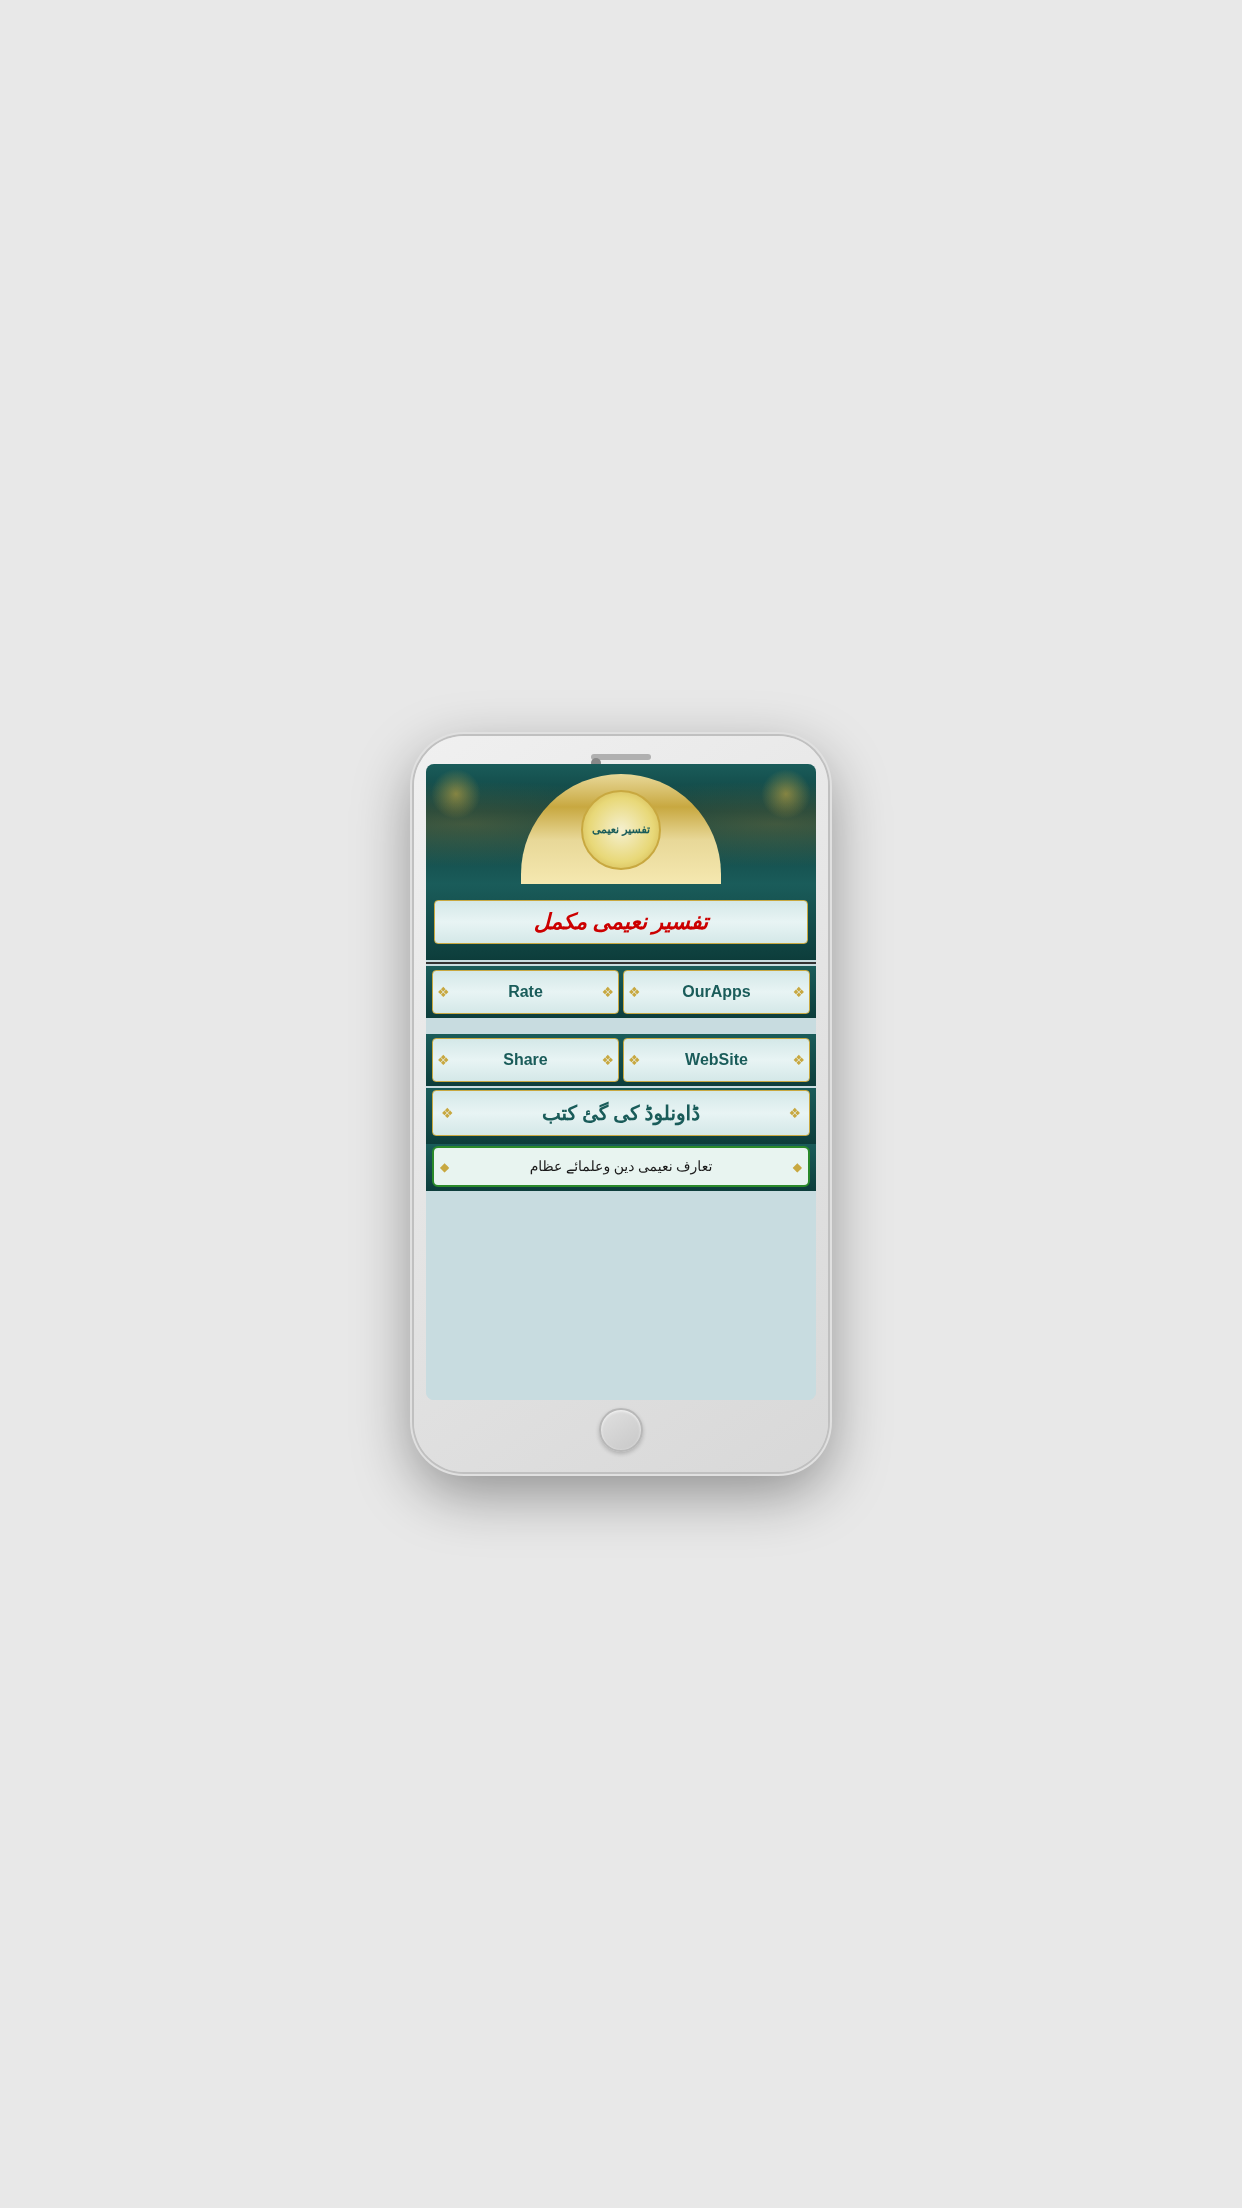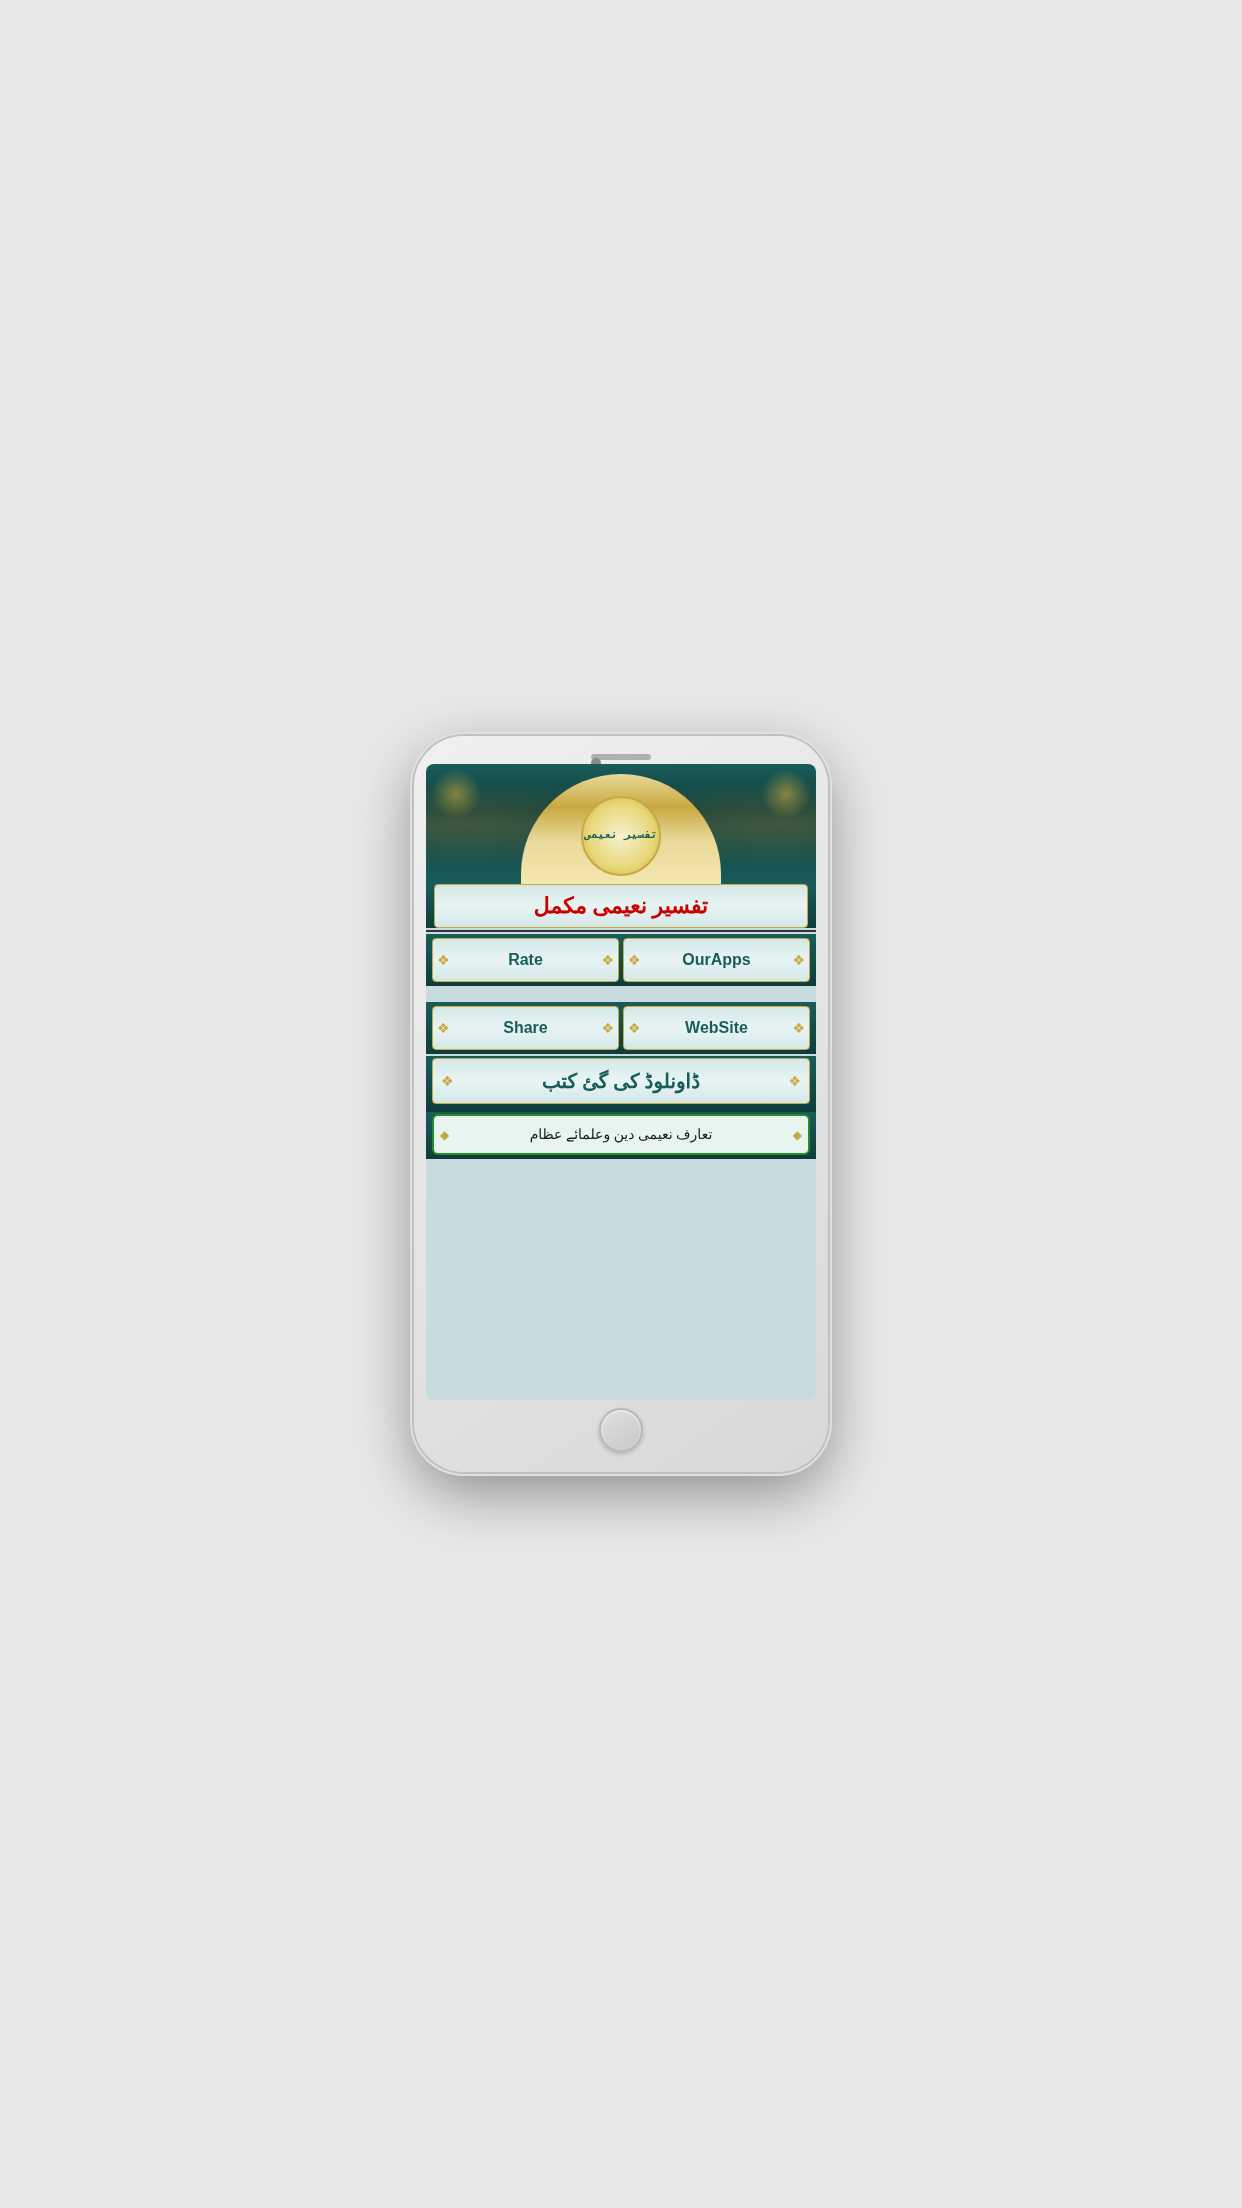--- a/index.html
+++ b/index.html
@@ -103,23 +103,22 @@
 
     .logo-circle {
       width: 80px;
       height: 80px;
       background: radial-gradient(circle, #f5f0d0 0%, #e8d878 60%, #c8a840 100%);
       border-radius: 50%;
       display: flex;
       align-items: center;
       justify-content: center;
       position: absolute;
-      top: 22px;
+      top: 16px;
       border: 2px solid #c8a840;
-      font-family: Liberation Mono, monospace;
     }
 
     .logo-text {
       font-size: 11px;
       color: #1a5c5a;
       text-align: center;
       font-weight: bold;
       line-height: 1.2;
     }
 
@@ -129,24 +128,25 @@
       width: 50px;
       height: 50px;
       background: radial-gradient(circle, rgba(200,168,64,0.6) 0%, transparent 70%);
     }
     .corner-deco.tl { top: 5px; left: 5px; }
     .corner-deco.tr { top: 5px; right: 5px; }
 
     
     .title-banner {
       background: linear-gradient(180deg, #1a5c5a, #0d3d3b);
-      padding: 0 8px;
-      display: flex;
-      align-items: center;
-      position: relative;
+      padding: 16px 8px;
+      display: flex;
+      align-items: center;
+      position: relative;
+      font-style: italic;
     }
 
     .title-frame {
       background: linear-gradient(180deg, #d4e8e8 0%, #e8f4f4 50%, #d4e8e8 100%);
       border: 1px solid #c8a840;
       border-radius: 4px;
       padding: 8px 20px;
       width: 100%;
       text-align: center;
       position: relative;

